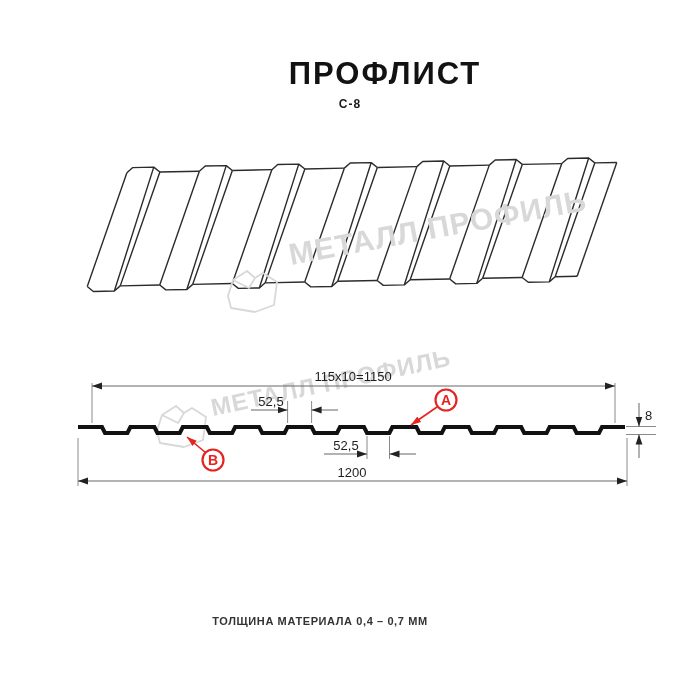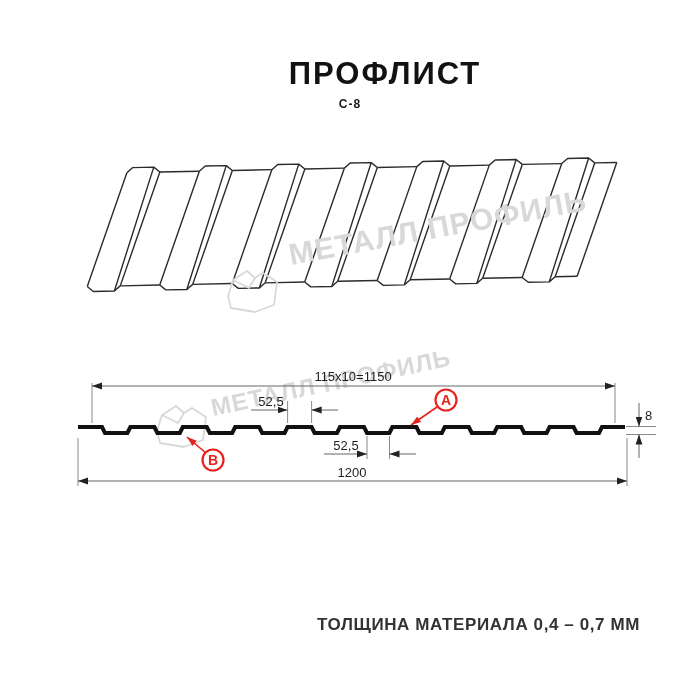--- a/index.html
+++ b/index.html
@@ -2,22 +2,22 @@
 <html><head>
 <meta charset="utf-8">
 <style>
   html,body{margin:0;padding:0;background:#fff;}
   body{width:700px;height:700px;position:relative;overflow:hidden;
        font-family:"Liberation Sans","DejaVu Sans",sans-serif;}
   .page-title{position:absolute;top:56px;left:0;width:700px;text-align:center;
        font-size:31px;font-weight:bold;letter-spacing:2px;color:#121212;padding-left:35px;}
   .profile-code{position:absolute;top:97px;left:0;width:700px;text-align:center;
        font-size:12px;font-weight:bold;letter-spacing:1px;color:#1c1c1c;}
-  .thickness-caption{position:absolute;top:615px;left:0;width:640px;text-align:right;
-       font-size:17px;font-weight:bold;letter-spacing:.6px;color:#333;}
+  .thickness-caption{position:absolute;top:615px;left:0;width:640px;text-align:center;
+       font-size:11px;font-weight:bold;letter-spacing:.6px;color:#333;}
   svg{position:absolute;top:0;left:0;}
   .sheet3d path{stroke:#2b2b2b;stroke-width:1.4;fill:none;stroke-linejoin:round;}
   .wm-logo{stroke:#d8d8d8;stroke-width:1.8;fill:none;stroke-linejoin:round;}
   .wm-text{font-weight:bold;letter-spacing:1px;}
   .profile-line{stroke:#111;stroke-width:4;fill:none;stroke-linejoin:miter;}
   .ext{stroke:#8a8a8a;stroke-width:1;}
   .dimline{stroke:#666;stroke-width:1;}
   .dimtext{font-size:13px;fill:#1e1e1e;}
   .callout-line{stroke:#e6231e;stroke-width:1.6;}
   .callout-circle{stroke:#e6231e;stroke-width:2.2;fill:#fff;}

